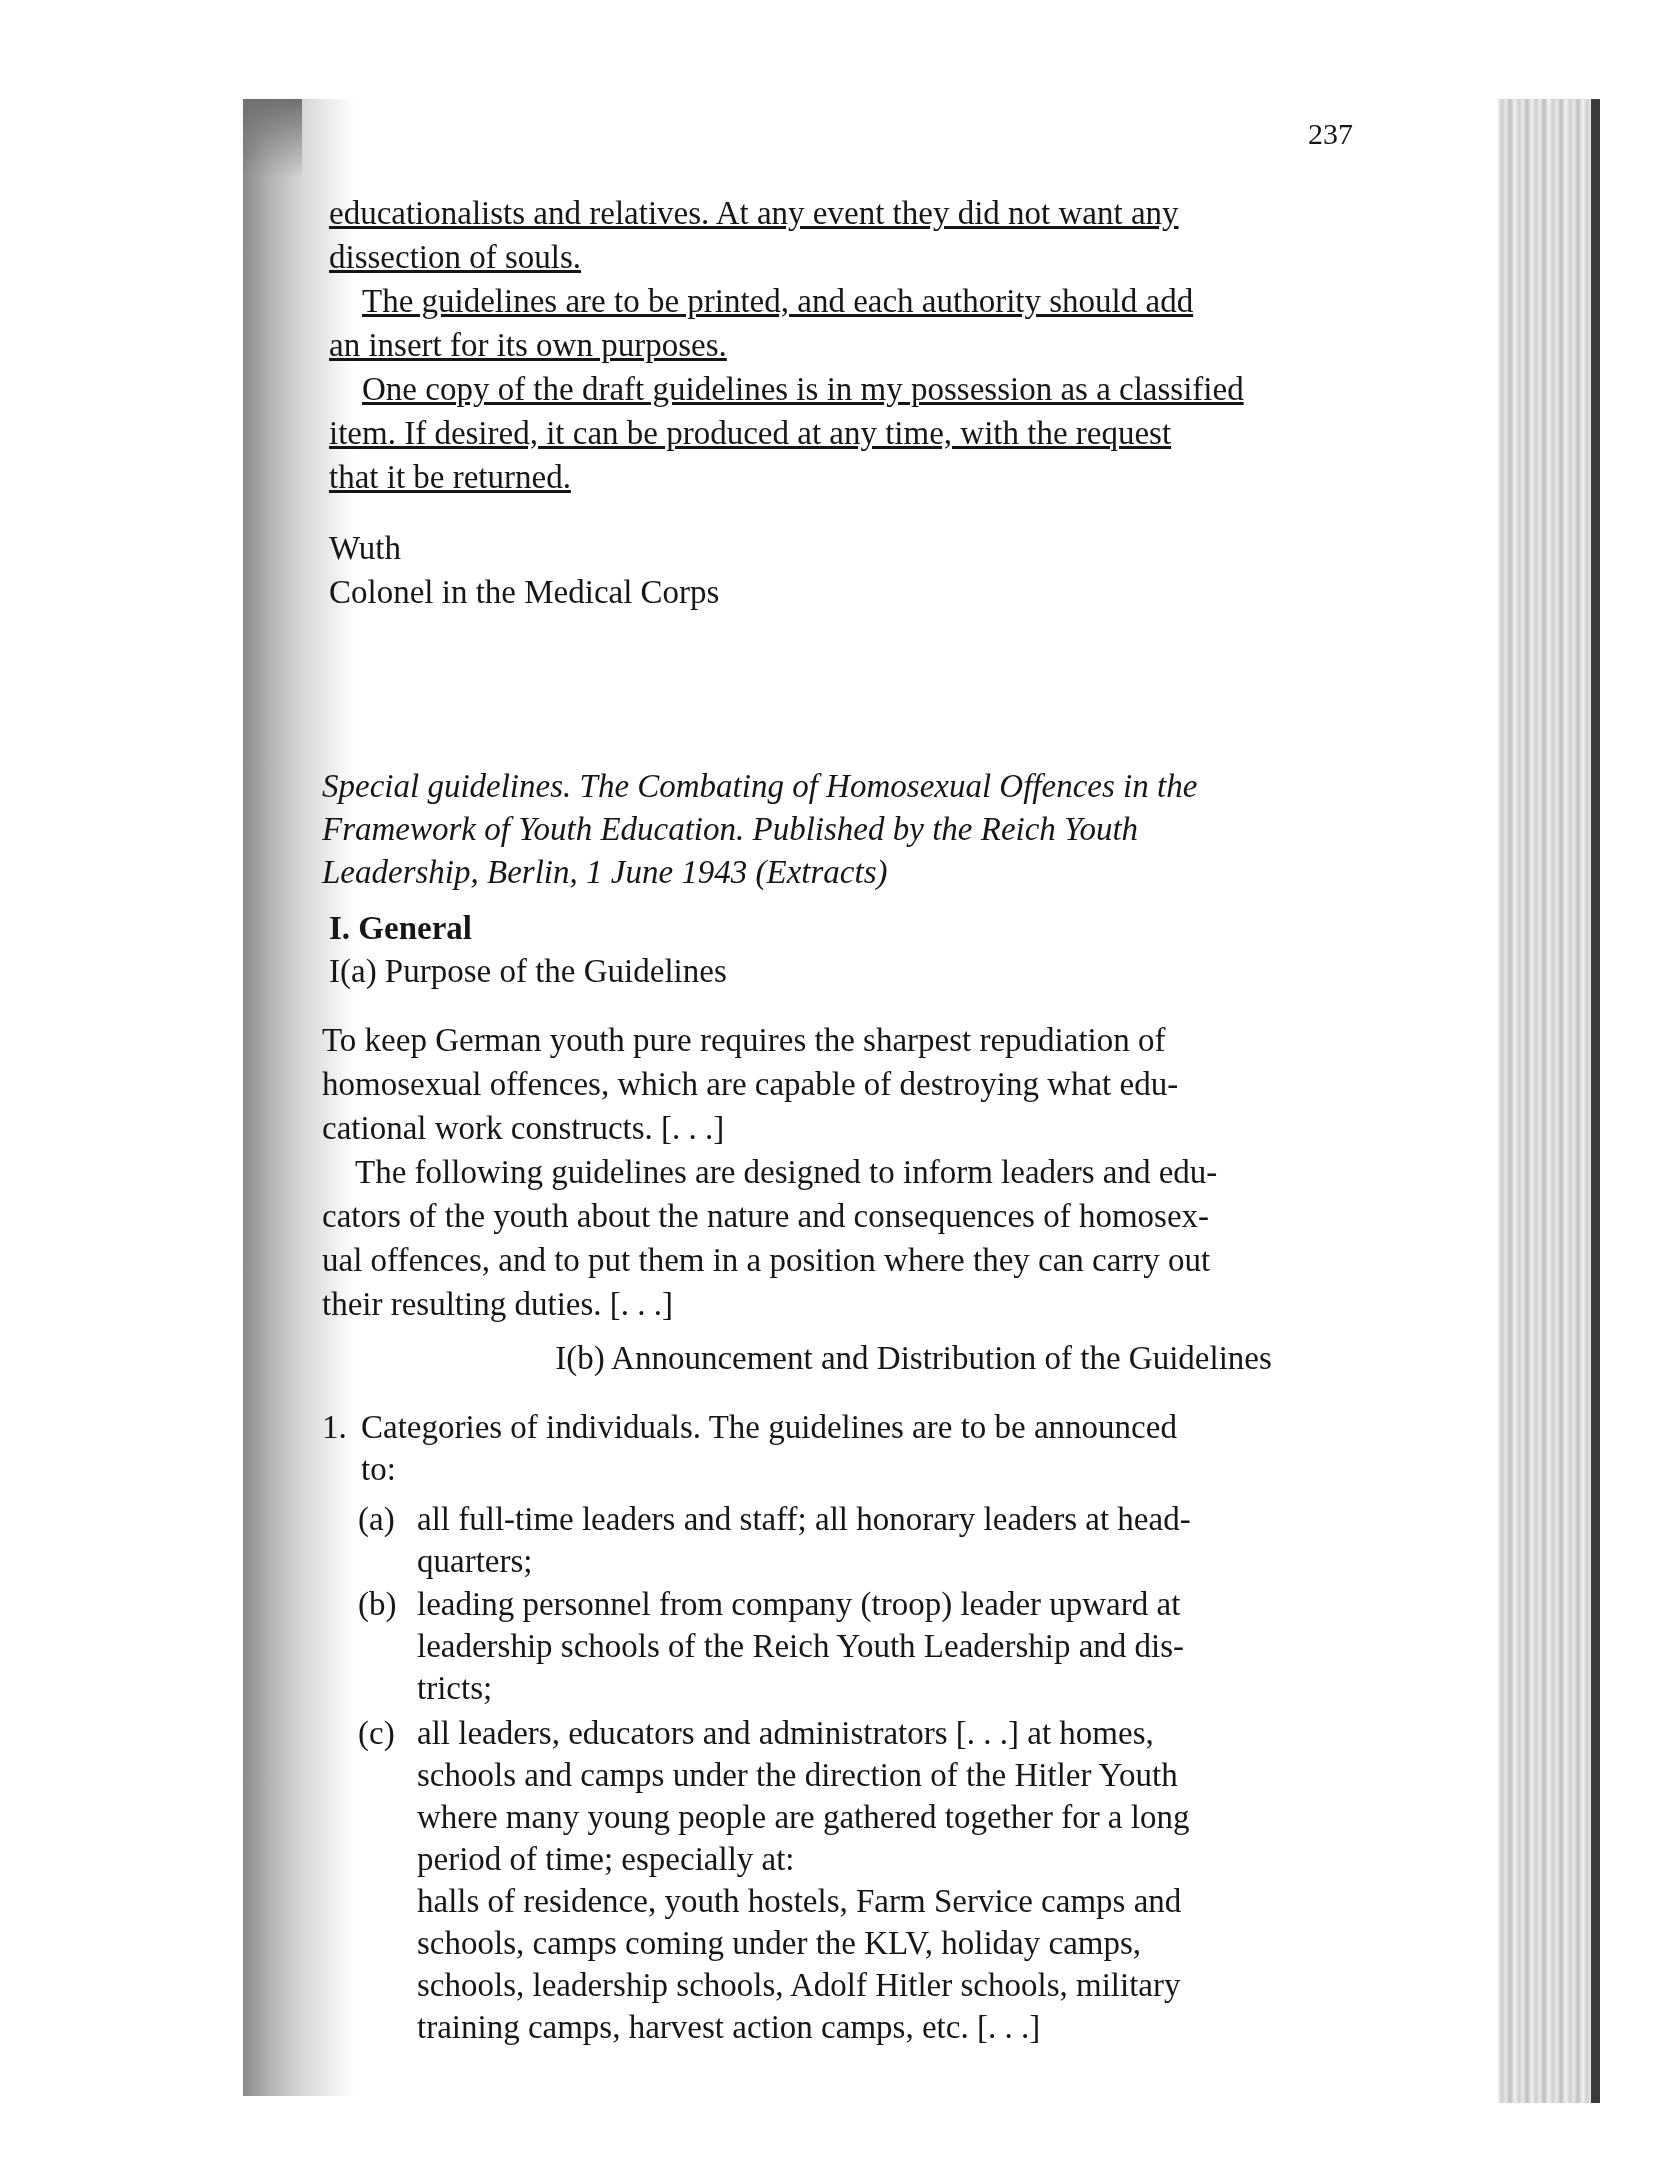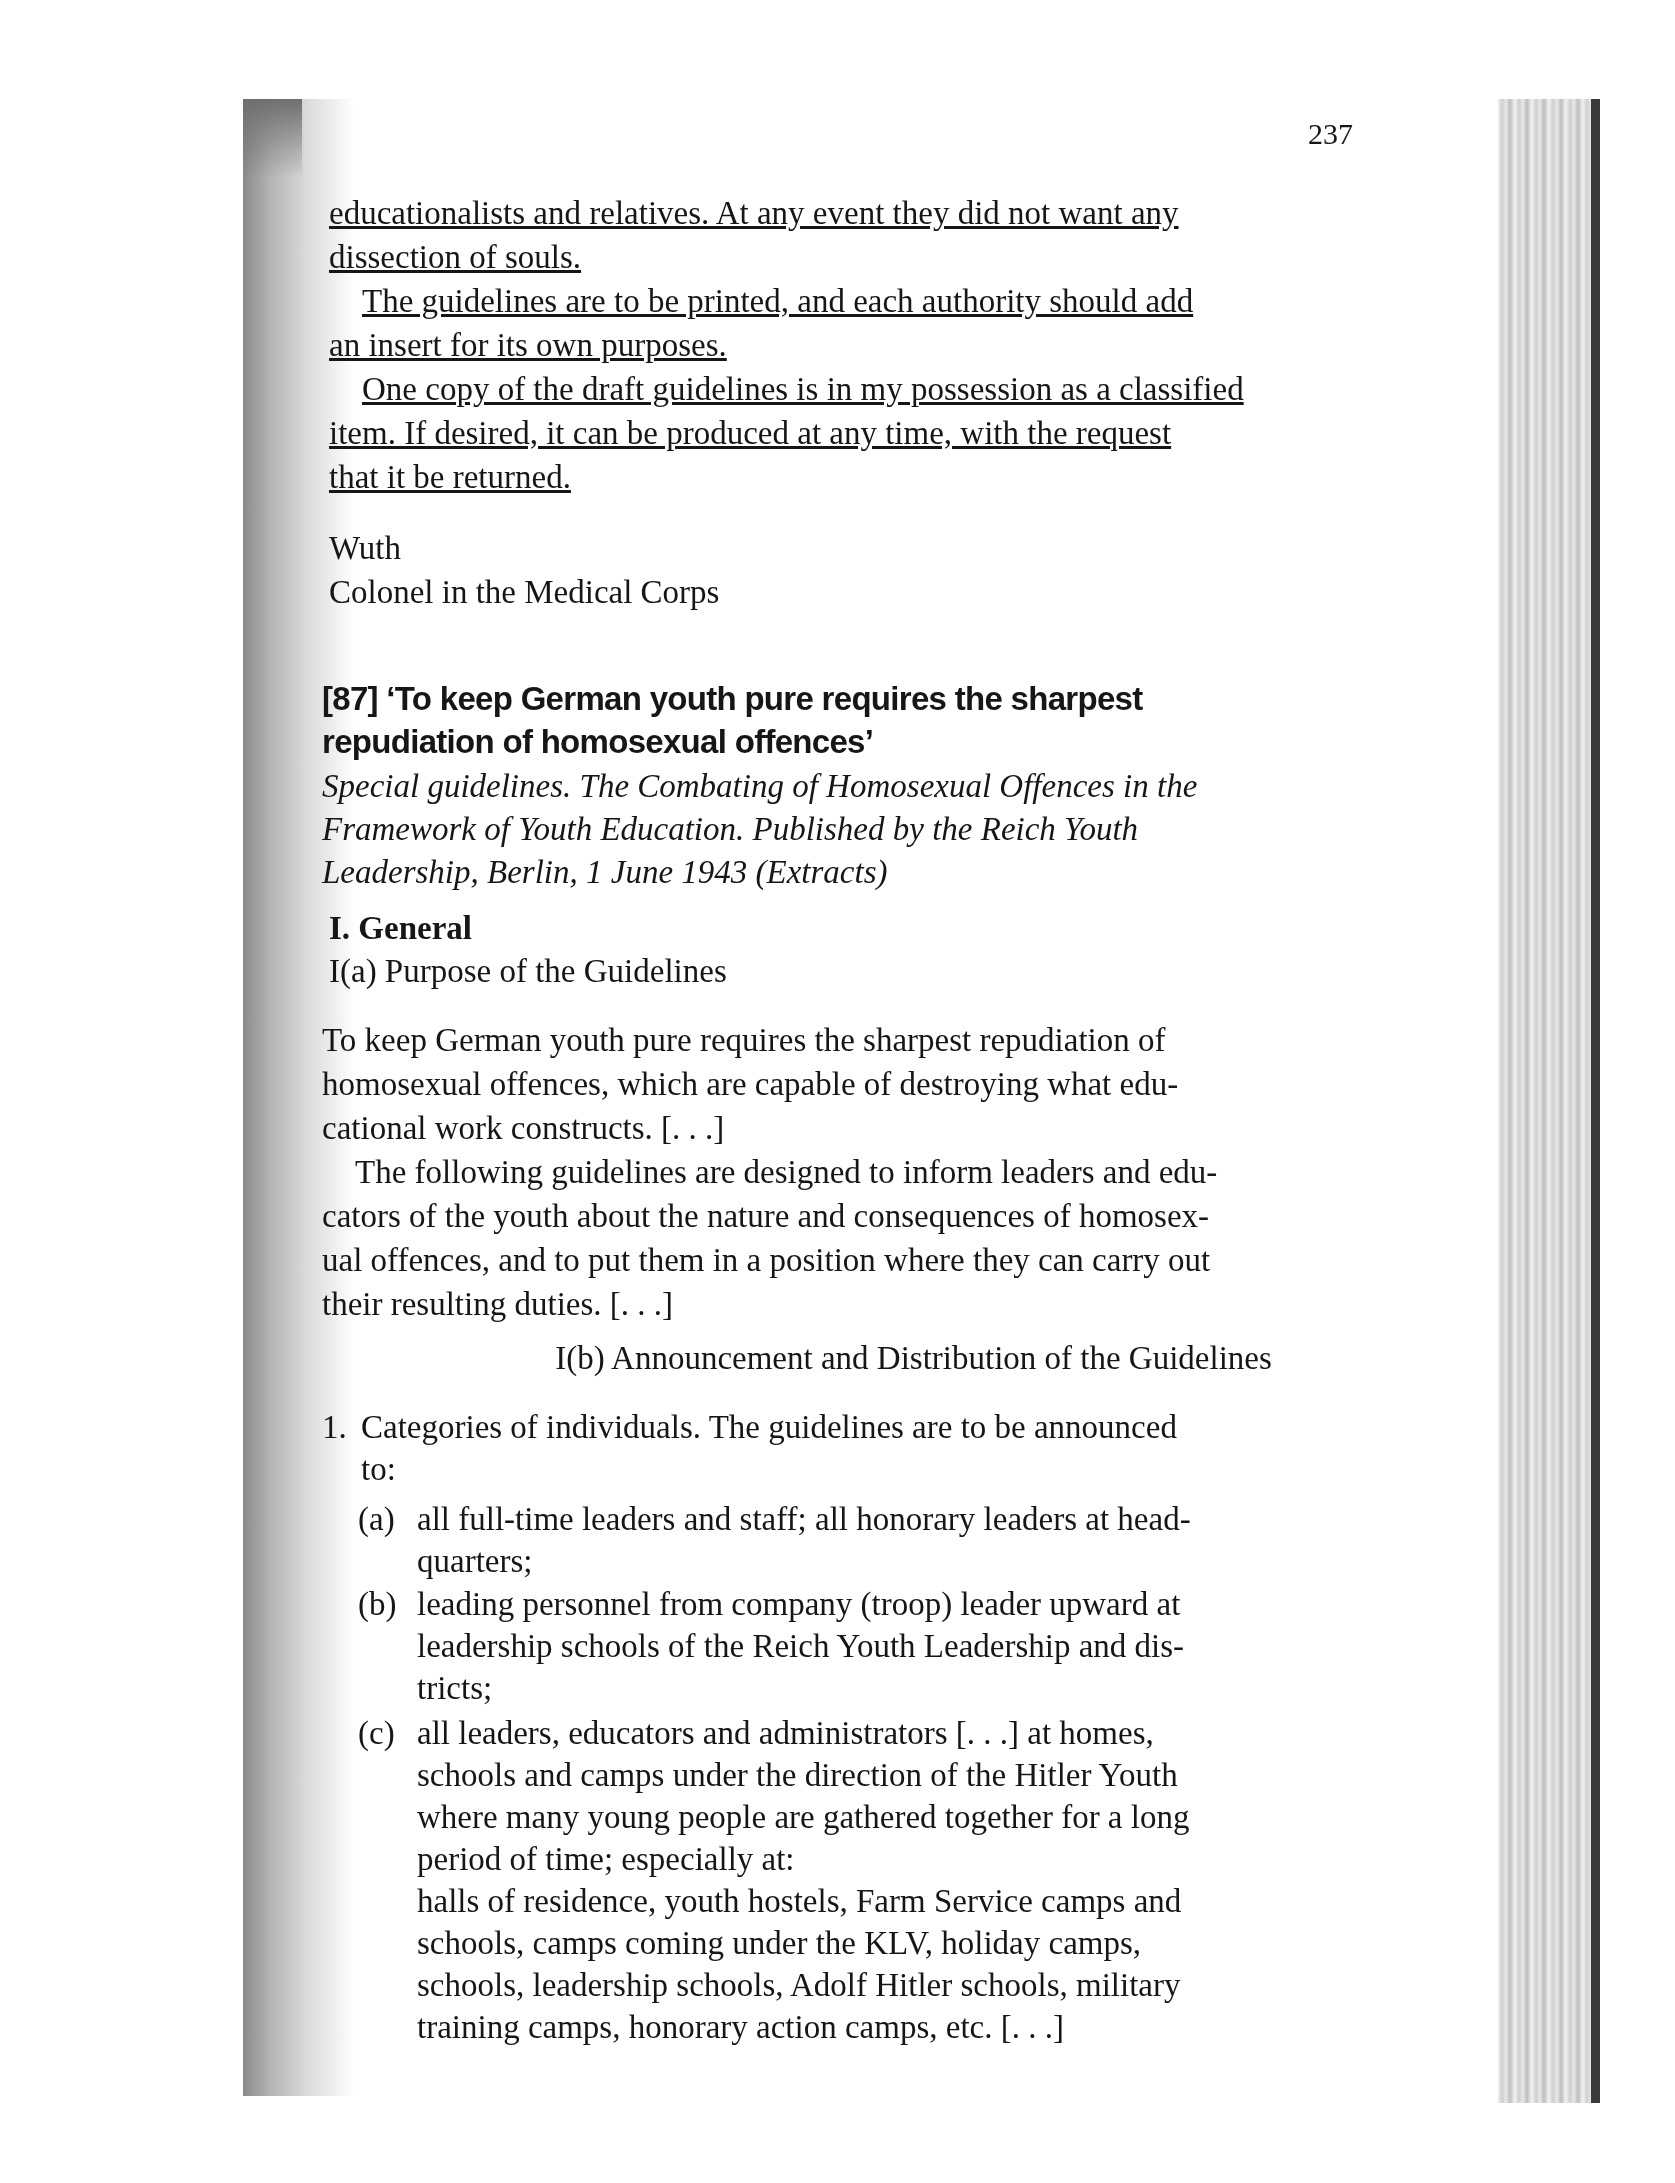--- a/index.html
+++ b/index.html
@@ -70,27 +70,20 @@
     <span class="line indent">One copy of the draft guidelines is in my possession as a classified</span>
     <span class="line">item. If desired, it can be produced at any time, with the request</span>
     <span class="line">that it be returned.</span>
   </div>
 
   <div class="text" style="top:526px;">
     <span class="line">Wuth</span>
     <span class="line">Colonel in the Medical Corps</span>
   </div>
 
-  <div class="doc-heading">
-    <span class="line">
-      <span>[87]</span>
-      <span>‘To keep German youth pure requires the sharpest</span>
-    </span>
-    <span class="line">repudiation of homosexual offences’</span>
-  </div>
 
   <div class="doc-source">
     <span class="line">Special guidelines. The Combating of Homosexual Offences in the</span>
     <span class="line">Framework of Youth Education. Published by the Reich Youth</span>
     <span class="line">Leadership, Berlin, 1 June 1943 (Extracts)</span>
   </div>
 
   <div class="centered" style="top:910px; font-weight:bold;">I. General</div>
   <div class="centered" style="top:953px;">I(a)  Purpose of the Guidelines</div>
 
@@ -137,18 +130,18 @@
   <div class="list-item" style="top:1712px; left:358px; width:1025px;">
     <span class="list-marker" style="left:0;">(c)</span>
     <div style="margin-left:59px;">
       <span class="line">all leaders, educators and administrators [. . .] at homes,</span>
       <span class="line">schools and camps under the direction of the Hitler Youth</span>
       <span class="line">where many young people are gathered together for a long</span>
       <span class="line">period of time; especially at:</span>
       <span class="line">halls of residence, youth hostels, Farm Service camps and</span>
       <span class="line">schools, camps coming under the KLV, holiday camps,</span>
       <span class="line">schools, leadership schools, Adolf Hitler schools, military</span>
-      <span class="line">training camps, honorary action camps, etc. [. . .]</span>
+      <span class="line">training camps, harvest action camps, etc. [. . .]</span>
     </div>
   </div>
 
 </div>
 
 
 </body></html>

